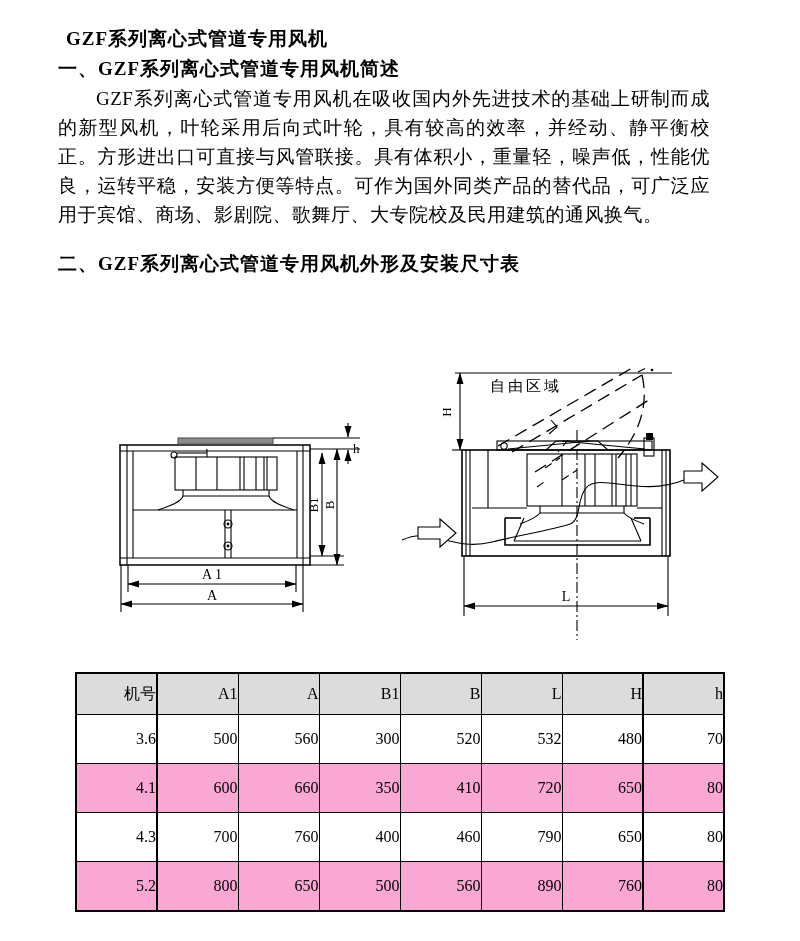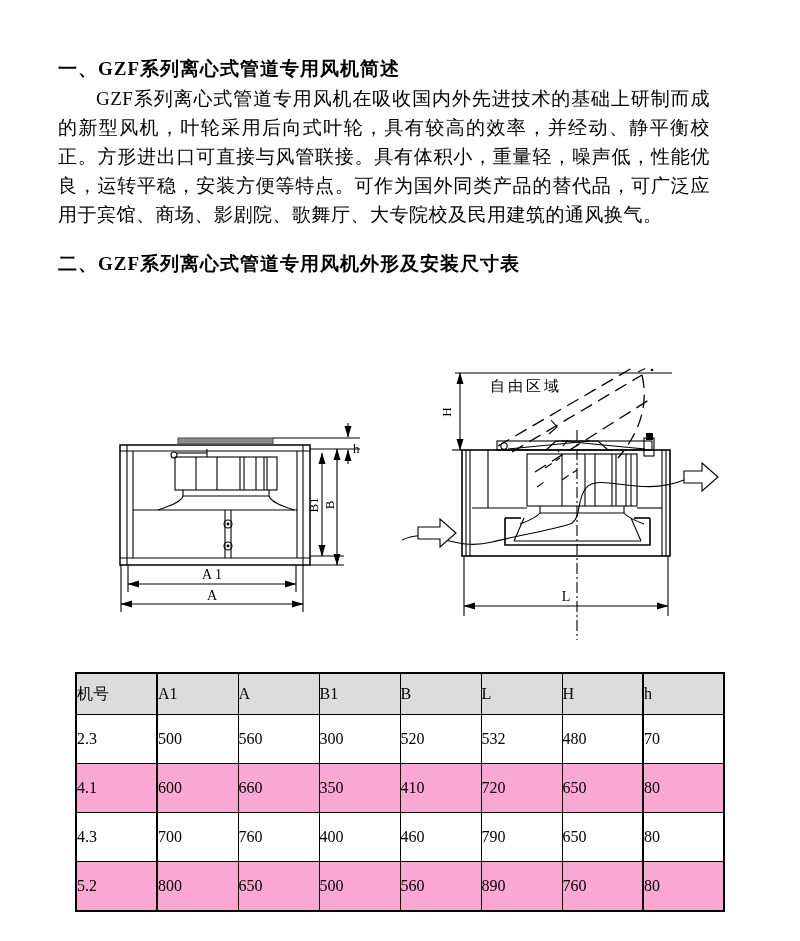--- a/index.html
+++ b/index.html
@@ -20,36 +20,37 @@
   .body-text{
     position:absolute;left:58px;top:84px;width:652px;margin:0;
     font-size:19px;line-height:29px;text-align:justify;text-indent:2em;
     letter-spacing:0.5px;
   }
   .diagram-wrap{position:absolute;left:0;top:330px;width:800px;height:330px;}
   svg text{font-family:"Liberation Serif","DejaVu Serif",serif;}
   .dims-table{
     position:absolute;left:75px;top:672px;width:650px;height:240px;
     border-collapse:collapse;table-layout:fixed;
-    font-size:16px;text-align:left;
+    font-size:16px;text-align:right;
   }
   .dims-table th,.dims-table td{
     border:1px solid #000;height:40px;padding:0;font-weight:400;
   }
   .dims-table th:first-child,.dims-table td:first-child{border-right-width:2px;}
   .dims-table th:last-child,.dims-table td:last-child{border-left-width:2px;}
   .dims-table{border:2px solid #000;outline:1px solid #000;outline-offset:-1px;}
   .dims-table thead th{background:#dcdcdc;}
   .dims-table tr.shade td{background:#f9a8d4;}
 </style>
 </head>
 <body>
 
 <div class="page">
 
+  <h1 class="doc-title">GZF系列离心式管道专用风机</h1>
 
   <h2 class="sec-heading sec1-heading">一、GZF系列离心式管道专用风机简述</h2>
 
   <p class="body-text">GZF系列离心式管道专用风机在吸收国内外先进技术的基础上研制而成的新型风机，叶轮采用后向式叶轮，具有较高的效率，并经动、静平衡校正。方形进出口可直接与风管联接。具有体积小，重量轻，噪声低，性能优良，运转平稳，安装方便等特点。可作为国外同类产品的替代品，可广泛应用于宾馆、商场、影剧院、歌舞厅、大专院校及民用建筑的通风换气。</p>
 
   <h2 class="sec-heading sec2-heading">二、GZF系列离心式管道专用风机外形及安装尺寸表</h2>
 
   <div class="diagram-wrap">
     <svg width="800" height="330" viewBox="0 330 800 330" fill="none" stroke="#000" stroke-width="1.1">
       <defs>
@@ -207,21 +208,21 @@
         <th>A</th>
         <th>B1</th>
         <th>B</th>
         <th>L</th>
         <th>H</th>
         <th>h</th>
       </tr>
     </thead>
     <tbody>
       <tr>
-        <td>2.3</td>
+        <td>3.6</td>
         <td>500</td>
         <td>560</td>
         <td>300</td>
         <td>520</td>
         <td>532</td>
         <td>480</td>
         <td>70</td>
       </tr>
       <tr class="shade">
         <td>4.1</td>

